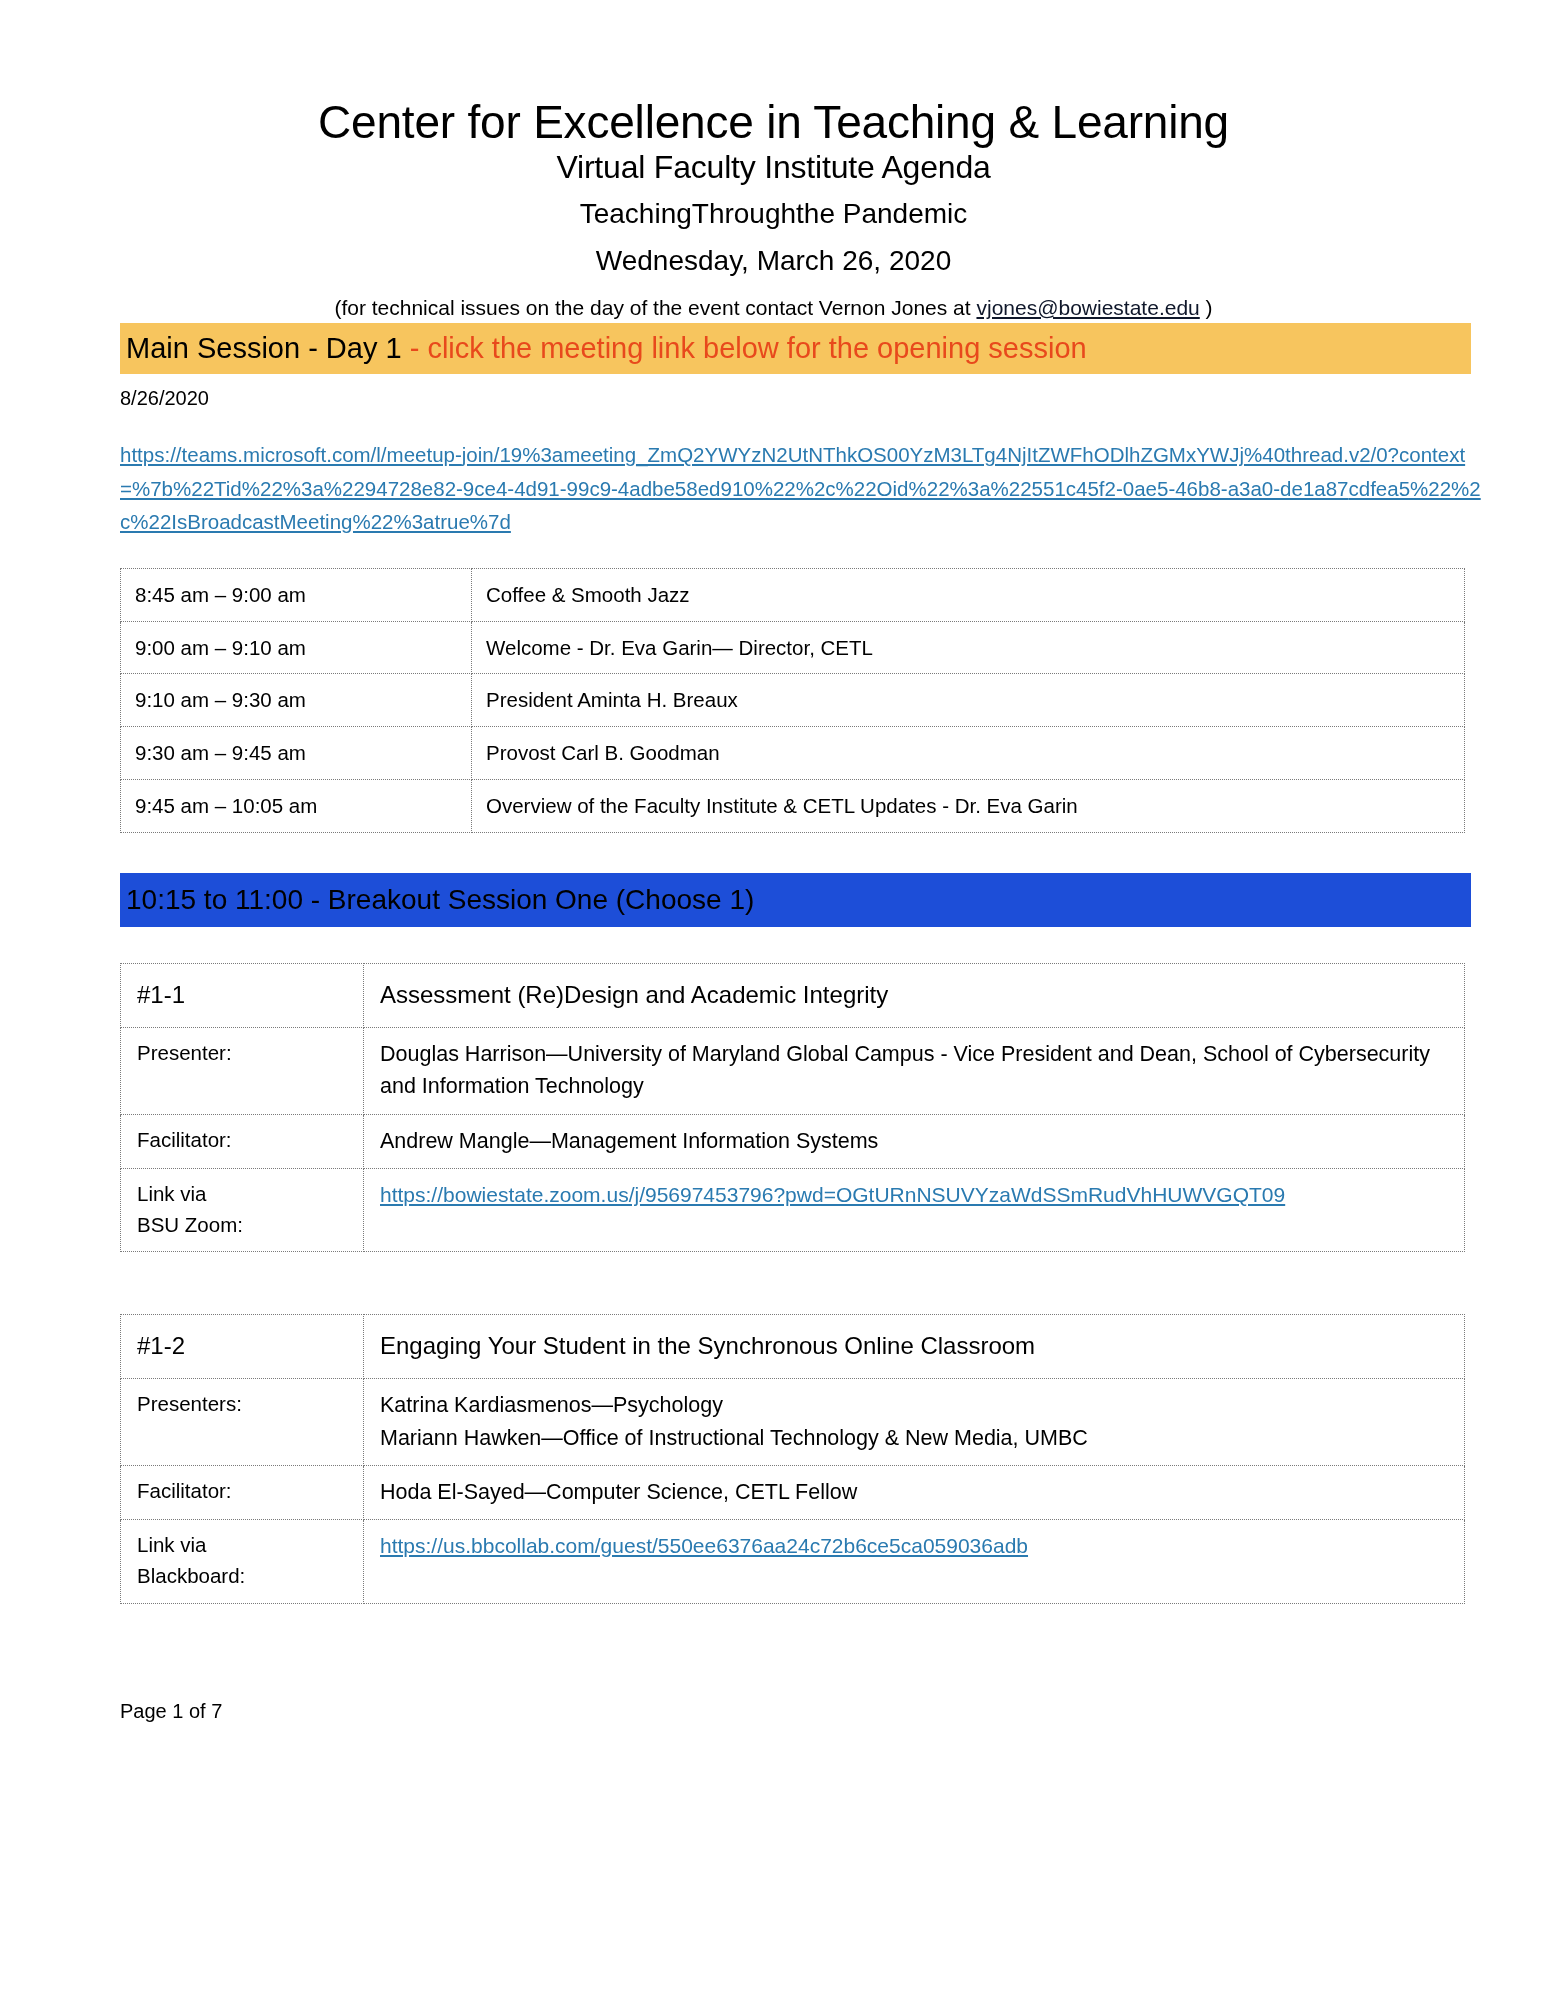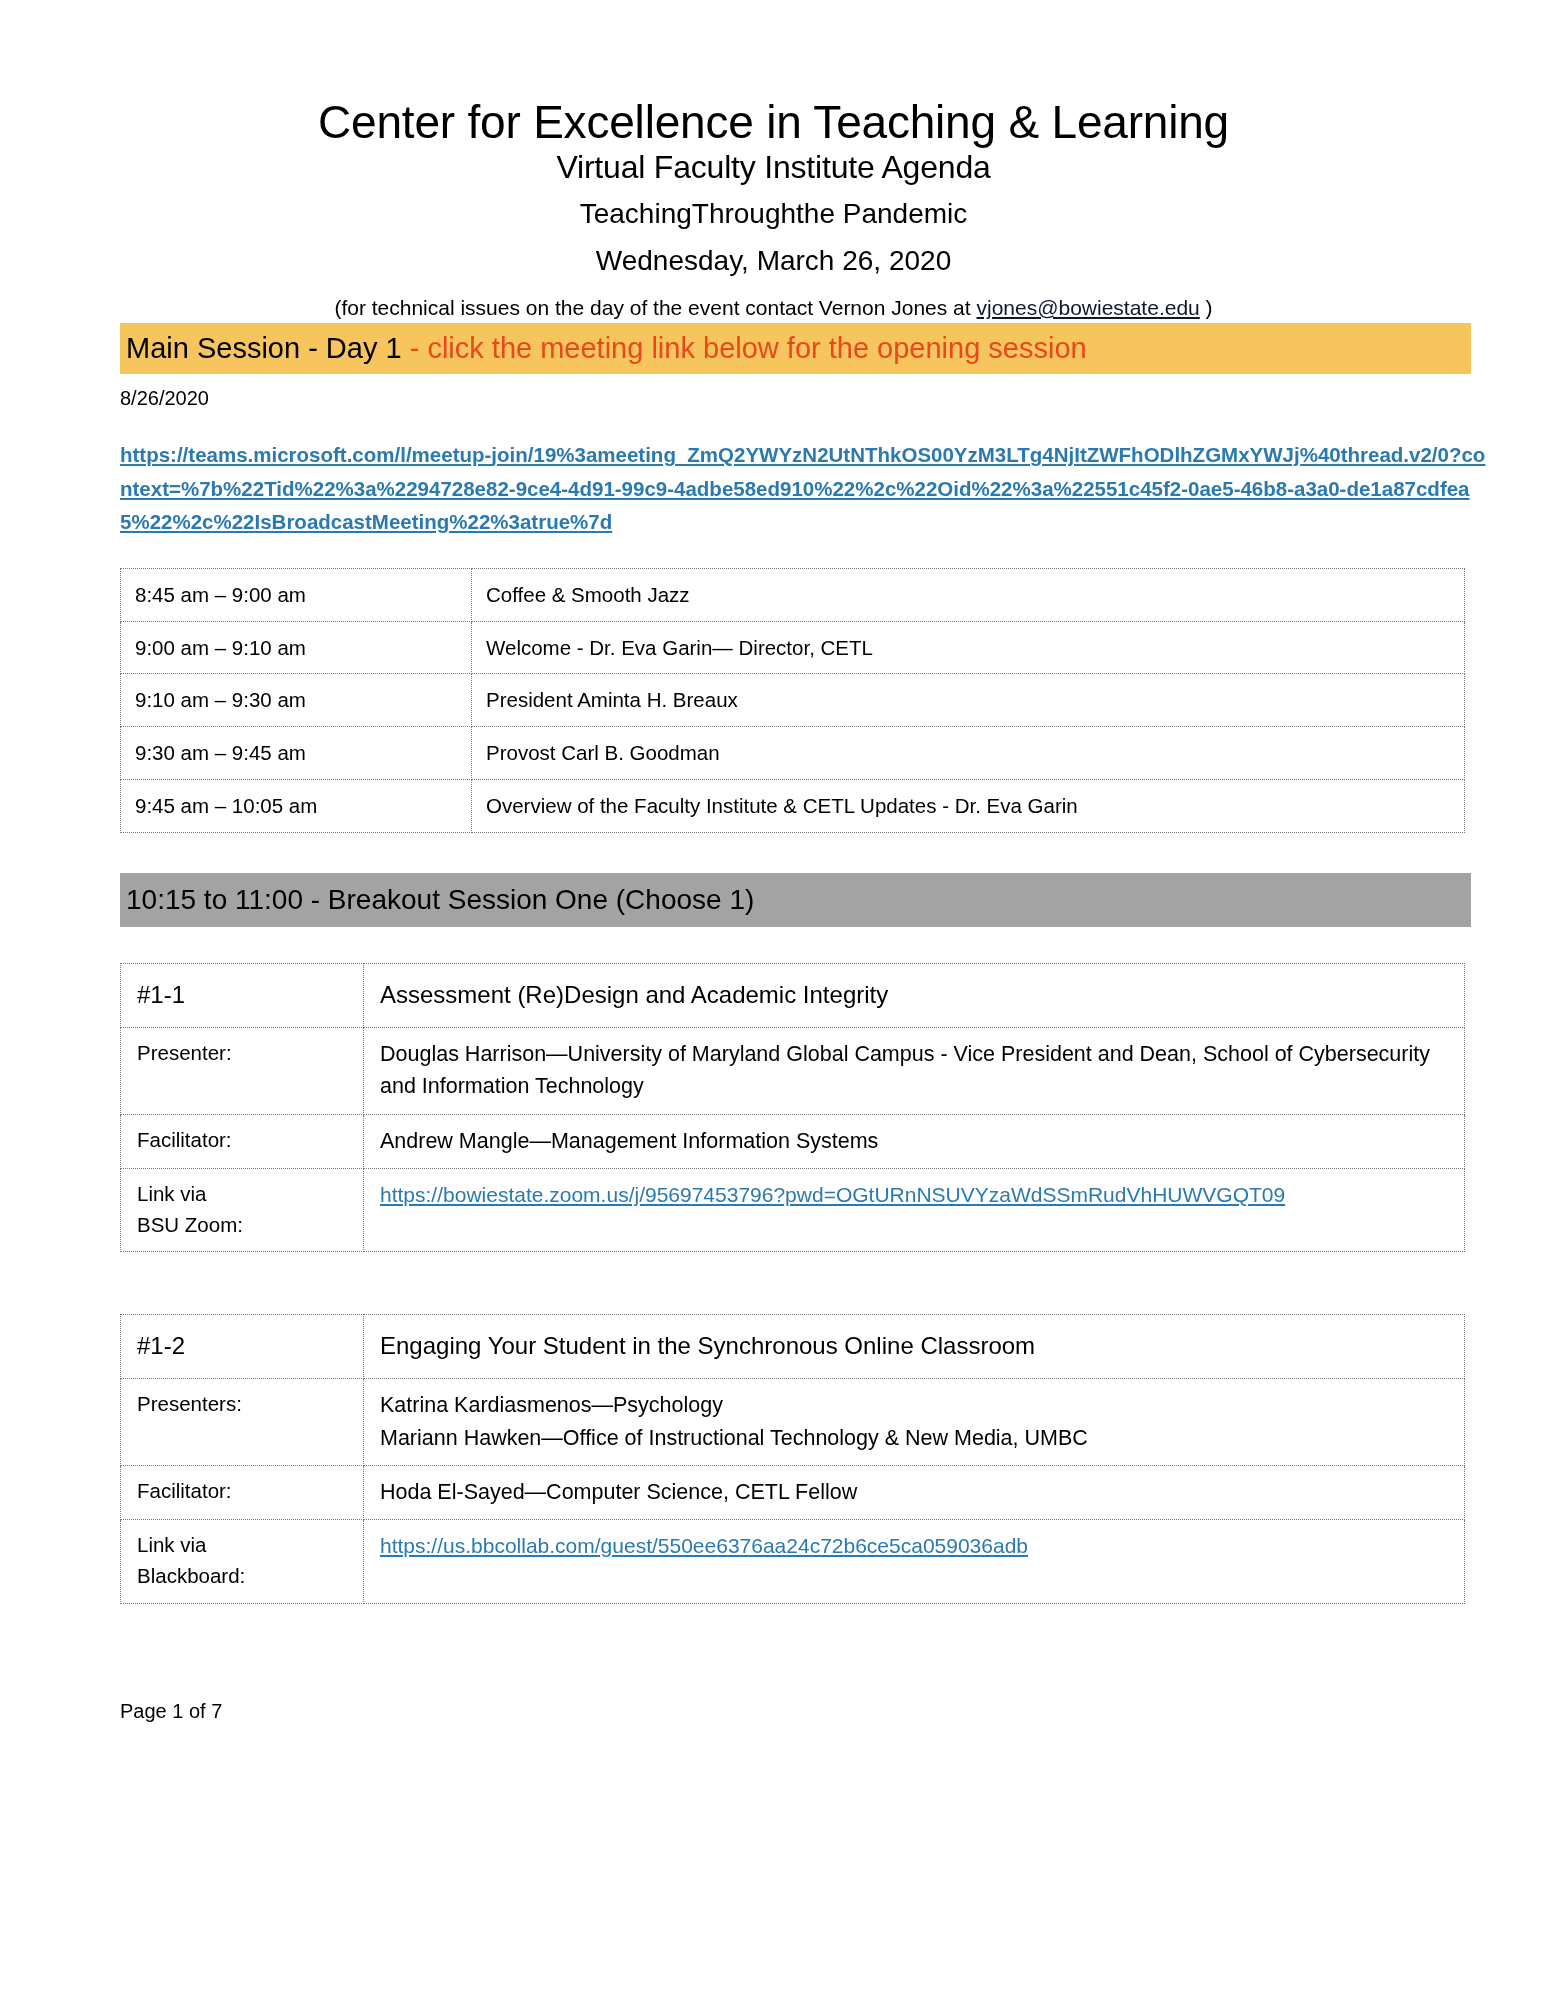--- a/index.html
+++ b/index.html
@@ -75,25 +75,24 @@
   .meeting-link {
     margin-top: 26px;
     font-size: 20.5px;
     line-height: 1.62;
     width: 1370px;
   }
   .meeting-link a {
     color: #2a7ab0;
     text-decoration: underline;
     word-break: break-all;
-    font-weight: bold;
   }
   .banner-2 {
     margin-top: 40px;
-    background: #a3a3a3;
+    background: #1d4ed8;
     padding: 8px 0 9px 6px;
     font-size: 28px;
     line-height: 1.34;
     width: 1345px;
   }
   table.agenda {
     border-collapse: collapse;
     margin-top: 30px;
     width: 1345px;
     table-layout: fixed;

